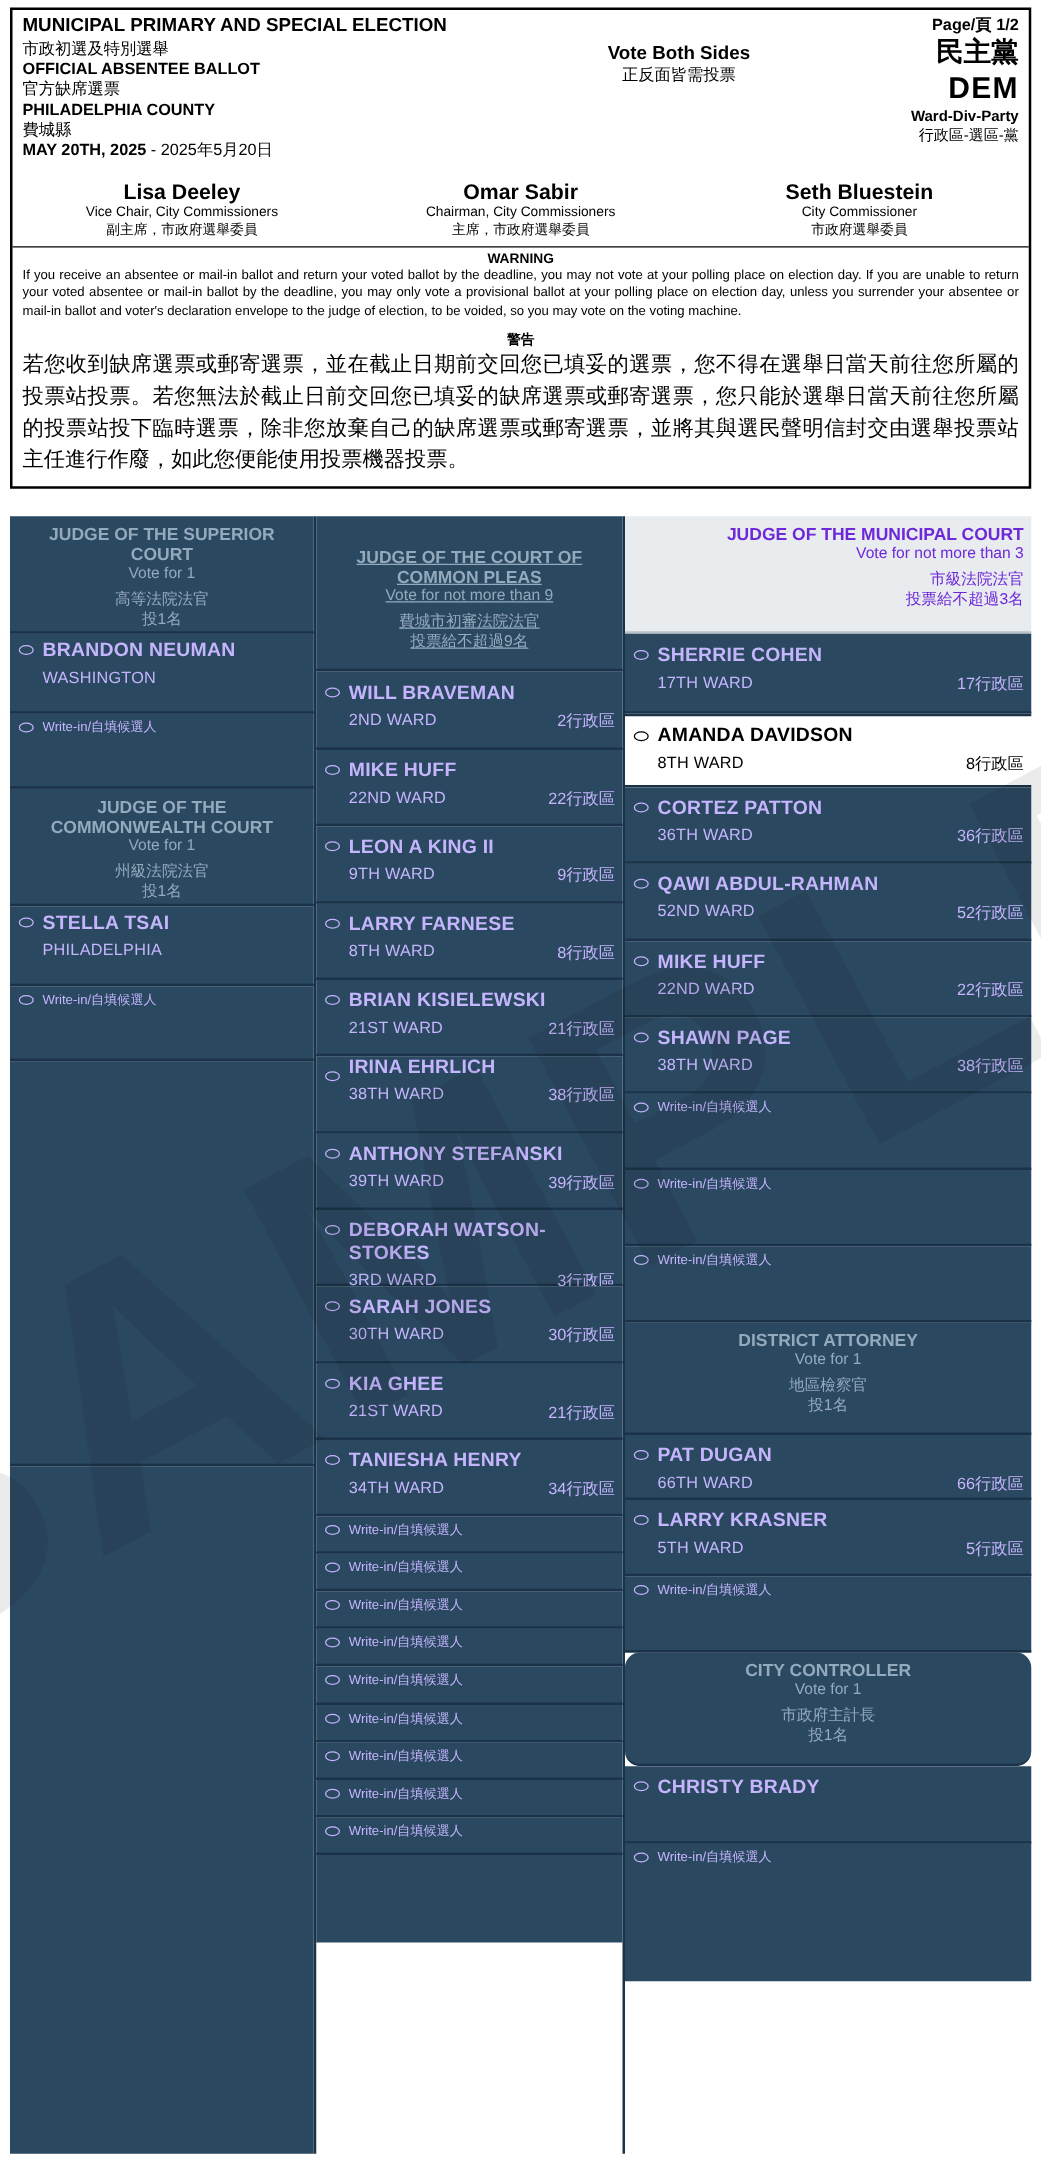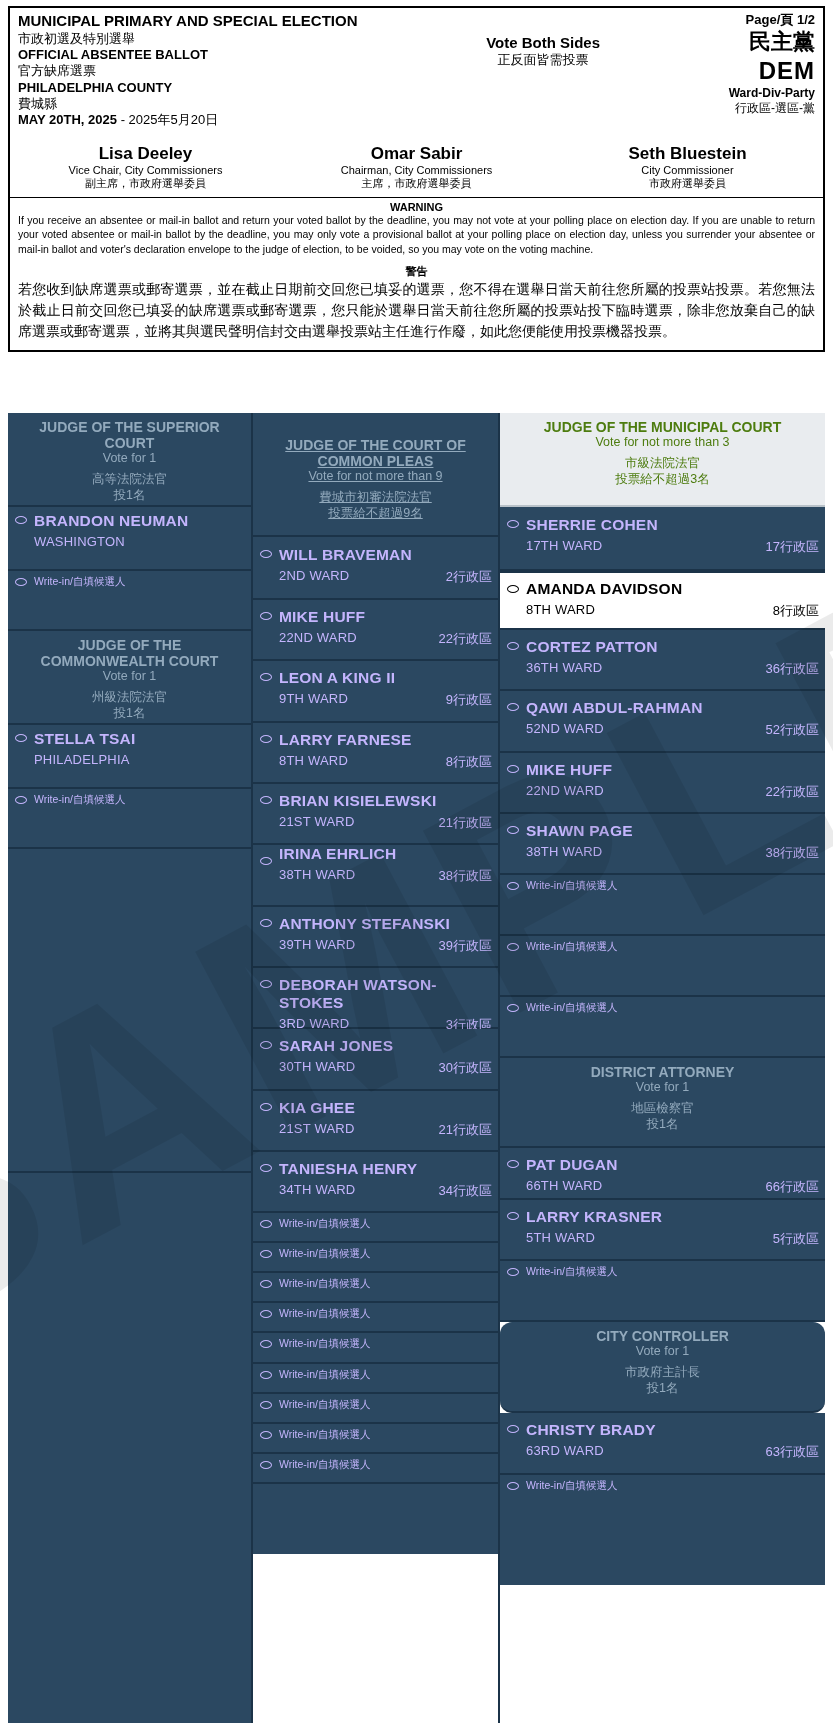--- a/index.html
+++ b/index.html
@@ -42,21 +42,21 @@
   .commissioners{display:flex;padding:14px 0 6px 0;}
   .comm{flex:1;text-align:center;}
   .comm .nm{font-size:17px;font-weight:bold;}
   .comm .ti{font-size:11px;}
   .comm .ticn{font-size:11px;}
 
   .warning{border-top:1px solid #000;padding:3px 8px 8px 8px;}
   .warning .wt{text-align:center;font-size:11px;font-weight:bold;}
   .warning .wb{font-size:10.5px;line-height:1.35;text-align:justify;}
   .warning .wt2{text-align:center;font-size:11px;font-weight:bold;margin-top:8px;}
-  .warning .wb2{font-size:14px;line-height:1.5;text-align:justify;}
+  .warning .wb2{font-size:17px;line-height:1.5;text-align:justify;}
 
   
   .cols{position:absolute;left:8px;top:413px;width:817px;height:1310px;display:flex;}
   .col{box-sizing:border-box;}
   .col1{width:245px;}
   .col2{width:247px;}
   .col3{width:325px;}
 
   .office{box-sizing:border-box;text-align:center;padding:6px 6px 8px 6px;}
   .office .on{font-size:14px;font-weight:bold;line-height:1.15;}
@@ -72,21 +72,21 @@
 
   .writein{box-sizing:border-box;position:relative;padding:4px 6px 20px 26px;}
   .writein .oval{position:absolute;left:7px;top:7px;width:12px;height:8px;border:1.5px solid currentColor;border-radius:6px/4px;box-sizing:border-box;}
   .writein .wi{font-size:10.5px;}
 
   .blank{box-sizing:border-box;}
 
   
   .dark{background:#2b4861;color:#c4b5fd;}
   .dark-office{background:#2b4861;color:#93aabd;}
-  .light{background:#e9ecef;color:#4d7c0f;}
+  .light{background:#e9ecef;color:#6d28d9;text-align:right;}
   .white{background:#ffffff;color:#111;}
   .white .cname{color:#000;}
   .white .crow{color:#000;}
   .sep-b{border-bottom:2px solid #1b3348;}
   .vsep{border-right:2px solid #1b3348;}
   .light-sep{border-bottom:2px solid #b9c2c9;}
 </style>
 </head>
 <body>
 
@@ -437,24 +437,20 @@
       <div class="office dark-office sep-b" style="height:91px;border-radius:12px;">
         <div class="on">CITY CONTROLLER</div>
         <div class="ov">Vote for 1</div>
         <div class="ocn">市政府主計長</div>
         <div class="ocn" style="margin-top:0">投1名</div>
       </div>
 
       <div class="cand dark sep-b" style="height:62px;padding-top:8px;">
         <span class="oval" style="top:12px"></span>
         <div class="cname">CHRISTY BRADY</div>
-        <div class="crow">
-            <span class="cw">63RD WARD</span>
-          <span class="cwcn">63行政區</span>
-          </div>
       </div>
 
       <div class="writein dark" style="height:110px;">
         <span class="oval"></span>
         <div class="wi">Write-in/自填候選人</div>
       </div>
     </div>
   </div>
 
   <div class="watermark">SAMPLE</div>

